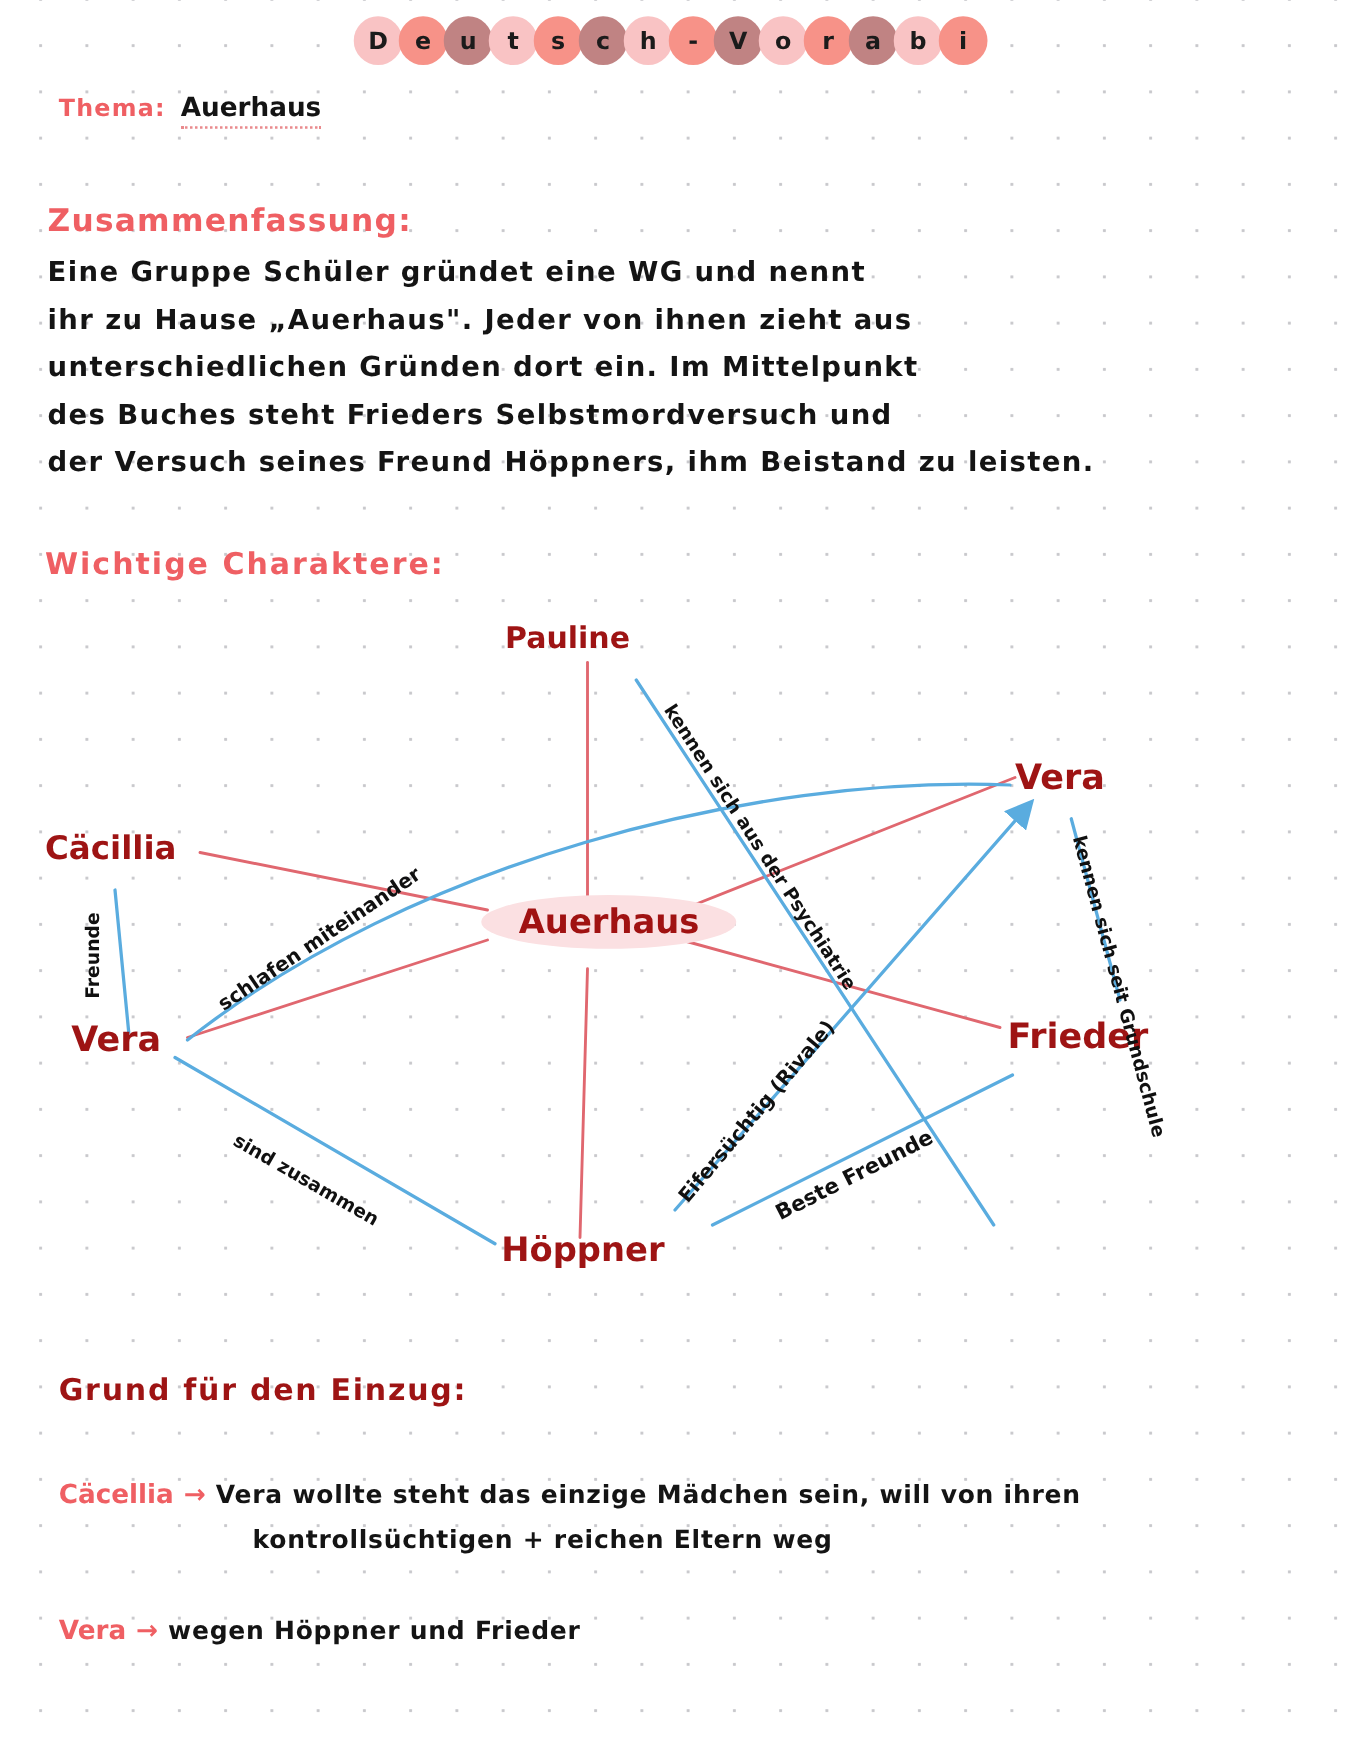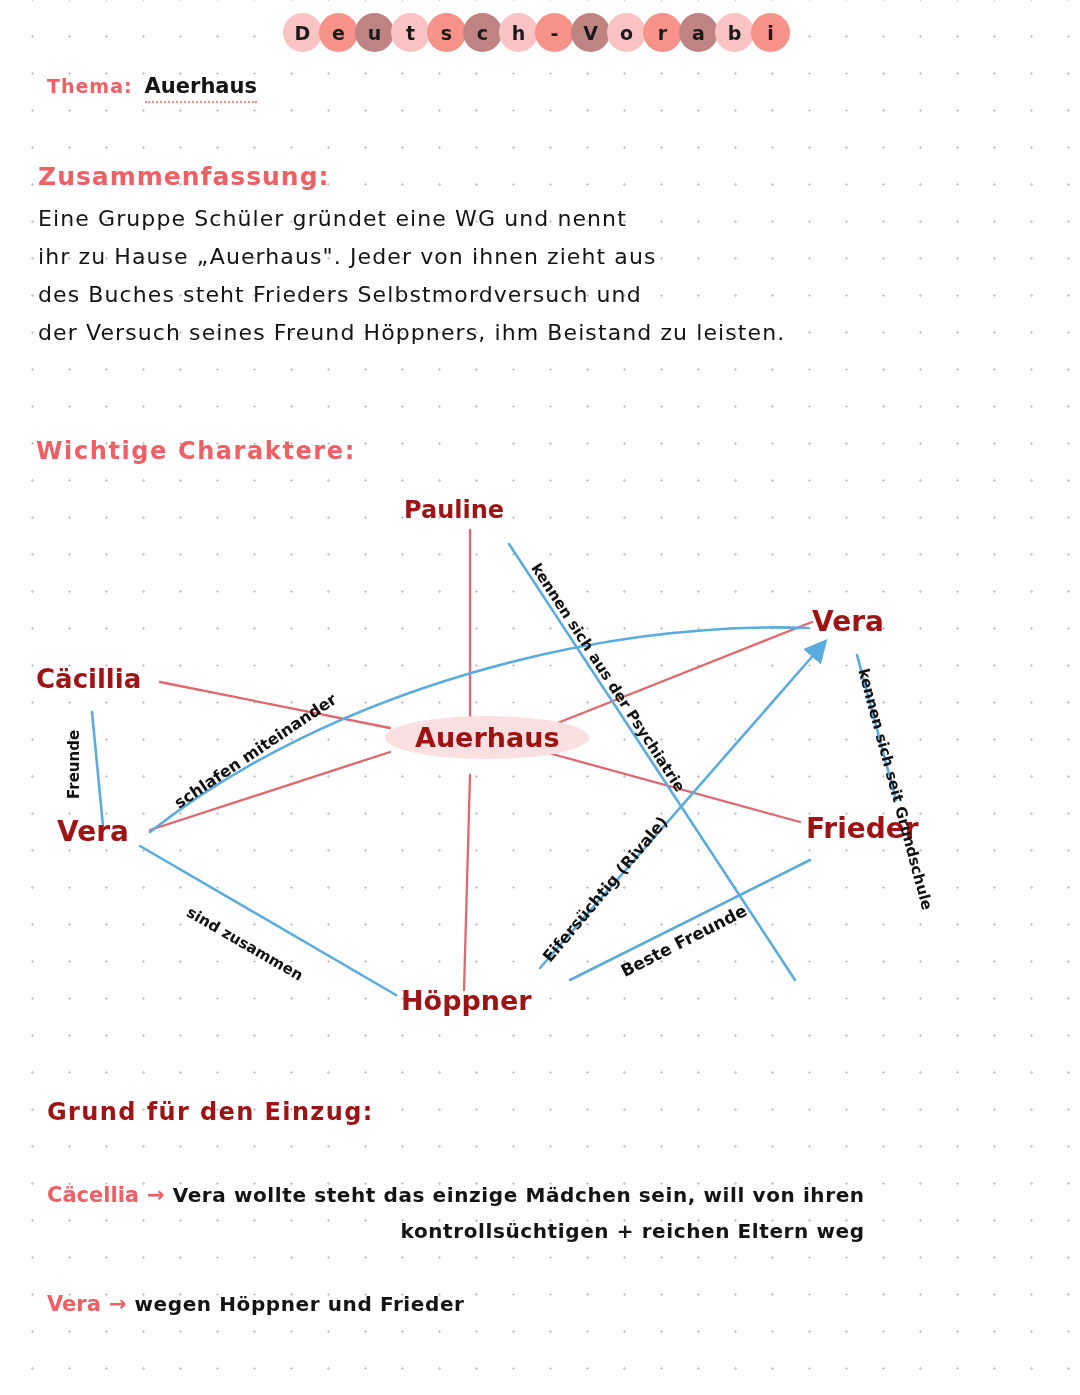--- a/index.html
+++ b/index.html
@@ -53,21 +53,21 @@
   .thema-wrap{position:absolute;left:47px;top:74px;display:flex;align-items:baseline;}
   .thema-label{font-size:19px;letter-spacing:1px;}
   .thema-val{
     font-size:21px;margin-left:12px;color:#141414;font-weight:600;
     border-bottom:2px dotted #e98a8d;padding-bottom:3px;
   }
 
   
   .zf-head{position:absolute;left:38px;top:162px;font-size:25px;letter-spacing:1px;}
   .zf-body{position:absolute;left:38px;top:200px;width:880px;}
-  .zf-line{font-size:22px;line-height:38px;letter-spacing:1.1px;white-space:nowrap;color:#141414;font-weight:400;}
+  .zf-line{font-size:22px;line-height:38px;letter-spacing:1.1px;white-space:nowrap;color:#141414;font-weight:700;}
 
   
   .wc-head{position:absolute;left:36px;top:437px;font-size:24px;letter-spacing:1.6px;}
   .node{
     position:absolute;
     font-family:"DejaVu Sans", sans-serif;
     font-weight:700;color:#9e1414;
     white-space:nowrap;
   }
   .node.n-center{
@@ -79,21 +79,21 @@
   .edge-label{
     position:absolute;
     font-family:"DejaVu Sans", sans-serif;
     font-weight:700;color:#101010;
     white-space:nowrap;
     transform-origin:left center;
   }
 
   
   .grund-head{position:absolute;left:47px;top:1098px;font-size:24px;letter-spacing:1.4px;}
-  .entry{position:absolute;text-align:right;}
+  .entry{position:absolute;}
   .entry-key{
     font-family:"DejaVu Sans", sans-serif;font-weight:700;
     color:#ef5f63;font-size:21px;
   }
   .entry-val{
     font-family:"DejaVu Sans", sans-serif;font-weight:600;
     color:#141414;font-size:20px;letter-spacing:.6px;
   }
   .entry-line2{
     font-family:"DejaVu Sans", sans-serif;font-weight:700;
@@ -126,20 +126,21 @@
 
   <div class="thema-wrap">
     <span class="thema-label red-head">Thema:</span>
     <span class="thema-val hw">Auerhaus</span>
   </div>
 
   <div class="zf-head red-head">Zusammenfassung:</div>
   <div class="zf-body" id="zfBody">
       <div class="zf-line hw">Eine Gruppe  Schüler  gründet  eine  WG  und  nennt</div>
       <div class="zf-line hw">ihr  zu  Hause   „Auerhaus".  Jeder  von  ihnen  zieht  aus</div>
+      <div class="zf-line hw">unterschiedlichen   Gründen   dort ein. Im  Mittelpunkt</div>
       <div class="zf-line hw">des  Buches  steht  Frieders  Selbstmordversuch  und</div>
       <div class="zf-line hw">der Versuch  seines  Freund   Höppners,  ihm Beistand  zu leisten.</div>
     </div>
 
   <div class="wc-head red-head">Wichtige Charaktere:</div>
 
   <div id="mapLayer">
     <svg width="1080" height="1395" style="position:absolute;left:0;top:0;pointer-events:none;">
       <defs>
         <marker id="ah" markerWidth="9" markerHeight="9" refX="7" refY="4.5" orient="auto">

